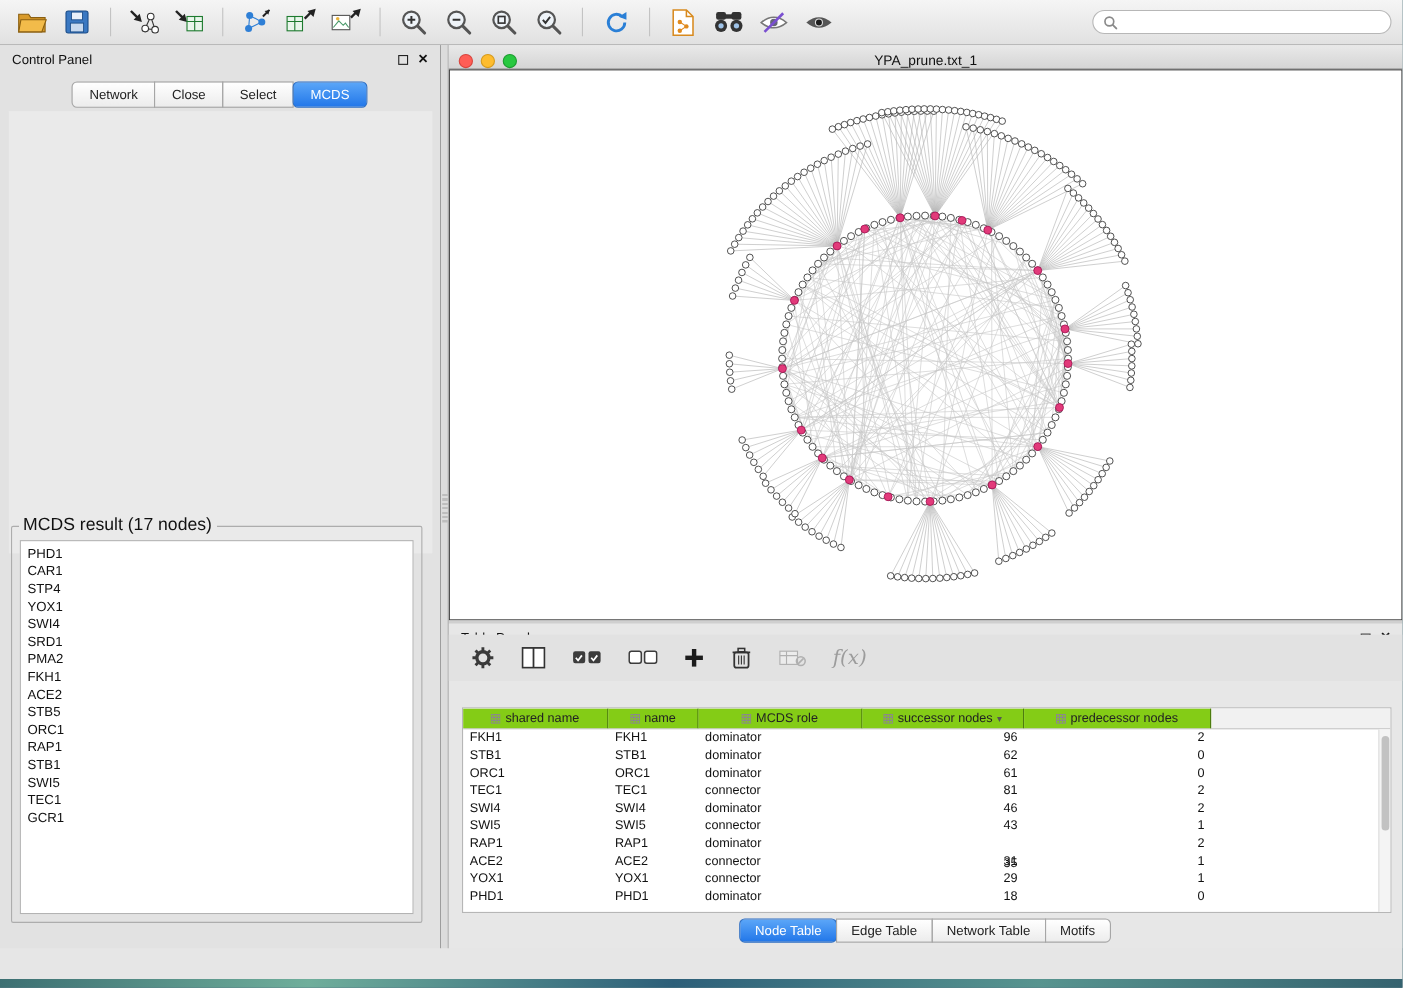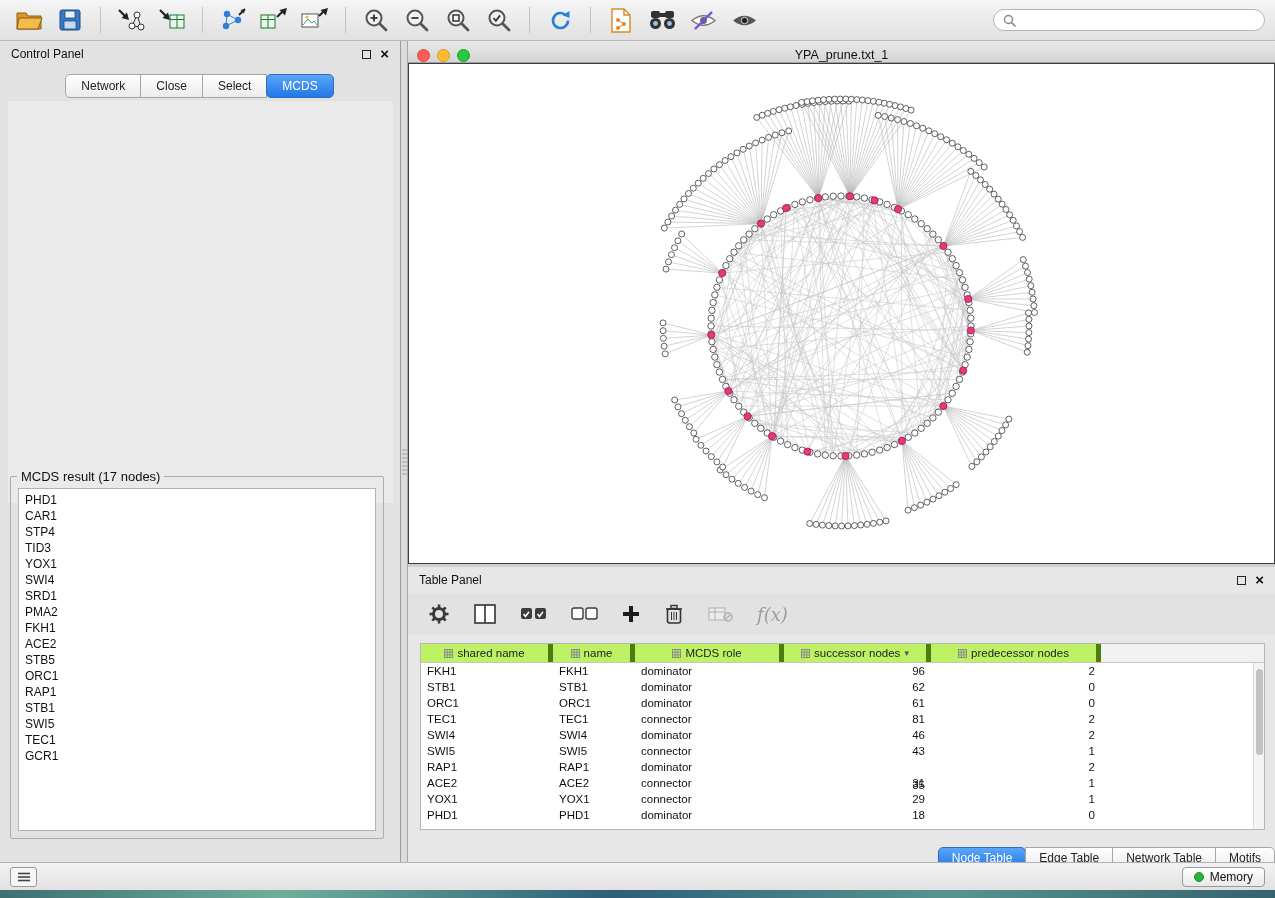--- a/index.html
+++ b/index.html
@@ -29,54 +29,54 @@
   .opt-label{text-align:center;font-size:12px;margin-top:22px;color:#111}
   .dropdown{width:311px;height:23px;margin:9px auto 0;border:1px solid #aeaeae;border-radius:4px;background:#fff;display:flex;align-items:center;overflow:hidden}
   .dd-text{flex:1;font-size:12px;padding-left:9px;color:#111;white-space:nowrap}
   .dd-btn{width:19px;height:100%;background:linear-gradient(#7db9fc,#2f7fe8);display:flex;flex-direction:column;align-items:center;justify-content:center;gap:2px}
   .dd-up{width:0;height:0;border-left:3.5px solid transparent;border-right:3.5px solid transparent;border-bottom:4px solid #fff}
   .dd-down{width:0;height:0;border-left:3.5px solid transparent;border-right:3.5px solid transparent;border-top:4px solid #fff}
   .btn-row{display:flex;justify-content:center;gap:13px;margin-top:15px}
   .btn{font-size:12.5px;font-family:"Liberation Sans",sans-serif;padding:4px 17px;border:1px solid #9f9f9f;border-radius:5px;background:linear-gradient(#ffffff,#ececec);color:#111}
   .btn.focused{border-color:#5c9ef0;box-shadow:0 0 0 3px rgba(92,160,245,.55)}
   .result-group{position:absolute;left:10px;top:428px;width:374px;height:370px;border:1px solid #adadad;border-radius:2px;padding:0}
-  .result-group legend{font-size:13px;color:#111;margin-left:6px;padding:0 4px}
+  .result-group legend{font-size:16px;color:#111;margin-left:6px;padding:0 4px}
   .result-list{position:absolute;left:7px;right:7px;top:4px;bottom:7px;background:#fff;border:1px solid #b3b3b3;padding:3px 6px;overflow:hidden}
   .result-item{font-size:12px;line-height:16px;color:#111}
 
   
   .v-splitter{position:absolute;left:401px;top:41px;width:7px;height:821px;background:#dcdcdc;border-right:1px solid #a8a8a8}
   .v-splitter .grip{position:absolute;left:1px;top:408px;width:5px;height:26px;background:repeating-linear-gradient(#bdbdbd 0 2px,#dcdcdc 2px 4px)}
   .h-splitter{position:absolute;left:408px;top:564px;width:867px;height:3px;background:#cfcfcf}
 
   
   .network-window{position:absolute;left:408px;top:41px;width:867px;height:523px;background:#d9d9d9}
   .net-titlebar{position:relative;height:22px;background:linear-gradient(#e9e9e9,#d5d5d5);border-bottom:1px solid #a2a2a2;display:flex;align-items:flex-end;padding-left:9px}
   .tl{width:13px;height:13px;border-radius:50%;margin-right:7px;z-index:2;flex:0 0 auto}
   .tl.red{background:#ff5d55;border:1px solid #d8453e}
   .tl.yellow{background:#febc2e;border:1px solid #d69b1e}
   .tl.green{background:#28c840;border:1px solid #1d9c30}
   .net-title{position:absolute;left:0;right:0;text-align:center;font-size:12.5px;color:#111;z-index:1}
   .net-canvas-wrap{position:absolute;left:0;top:22px;width:867px;height:501px;background:#fff;border:1px solid #3c3c3c}
 
   
   .table-panel{position:absolute;left:408px;top:567px;width:867px;height:295px;background:#e7e7e7}
-  .tp-toolbar{position:absolute;left:0;top:26px;width:867px;height:42px;background:#e2e2e2;display:flex;align-items:center;padding-left:20px;gap:24px}
+  .tp-toolbar{position:absolute;left:0;top:10px;width:867px;height:42px;background:#e2e2e2;display:flex;align-items:center;padding-left:20px;gap:24px}
   .tp-btn{display:flex;align-items:center;justify-content:center}
   .fx{font-family:"DejaVu Serif",serif;font-style:italic;font-size:18px;color:#9c9c9c}
   .table-wrap{position:absolute;left:12px;top:76px;width:845px;height:187px;background:#fff;border:1px solid #b6b6b6;overflow:hidden}
   .thead{display:flex;height:19px;background:#f1f1f1;border-bottom:1px solid #c6c6c6}
-  .th{display:flex;align-items:center;justify-content:center;gap:4px;font-size:11.5px;color:#222;border-right:5px solid #4d7c0f;background:#bef264;overflow:hidden;white-space:nowrap;flex:0 0 auto}
+  .th{display:flex;align-items:center;justify-content:center;gap:4px;font-size:11.5px;color:#222;border-right:1px solid #4d7c0f;background:#84cc16;overflow:hidden;white-space:nowrap;flex:0 0 auto}
   .th-sort{font-size:9px;color:#555}
   .tr{display:flex;height:16px;align-items:center}
   .td{font-size:11.5px;color:#111;padding:0 6px;overflow:hidden;white-space:nowrap;flex:0 0 auto}
   .td.num{text-align:right}
   .vscroll{position:absolute;right:0;top:19px;bottom:0;width:11px;background:#f4f4f4;border-left:1px solid #ddd}
   .vthumb{position:absolute;top:6px;left:2px;width:7px;height:86px;background:#c2c2c2;border-radius:4px}
-  .tp-tabs{position:absolute;left:0;width:867px;top:280px;display:flex;justify-content:flex-end}
+  .tp-tabs{position:absolute;left:0;width:867px;top:268px;display:flex;justify-content:center}
   .tp-tab{font-size:12px;padding:3px 13px;border:1px solid #a6a6a6;background:linear-gradient(#ffffff,#ececec);margin-left:-1px;color:#222}
   .tp-tab:first-child{border-radius:5px 0 0 5px}
   .tp-tab:last-child{border-radius:0 5px 5px 0}
   .tp-tab.active{background:linear-gradient(#5ba6f8,#2277e9);color:#fff;border-color:#2e6fc4;border-radius:5px}
 
   
   .status-bar{position:absolute;left:0;top:862px;width:1275px;height:28px;background:linear-gradient(#f2f2f2,#e2e2e2);border-top:1px solid #b2b2b2;display:flex;align-items:center;padding:0 10px}
   .sb-left{width:27px;height:20px;border:1px solid #9a9a9a;border-radius:3px;background:#f6f6f6;display:flex;align-items:center;justify-content:center}
   .memory-btn{margin-left:auto;display:flex;align-items:center;gap:6px;border:1px solid #9a9a9a;border-radius:4px;background:linear-gradient(#ffffff,#e9e9e9);padding:2px 11px;font-size:12px;color:#111}
   .mem-dot{width:10px;height:10px;border-radius:50%;background:#27b43c;border:1px solid #1d8c2e}
@@ -267,21 +267,20 @@
     <div class="btn-row">
       <button class="btn focused">Run MCDS</button>
       <button class="btn">Close panel</button>
     </div>
     <fieldset class="result-group">
       <legend>MCDS result (17 nodes)</legend>
       <div class="result-list">
           <div class="result-item">PHD1</div>
           <div class="result-item">CAR1</div>
           <div class="result-item">STP4</div>
-          <div class="result-item">TID3</div>
           <div class="result-item">YOX1</div>
           <div class="result-item">SWI4</div>
           <div class="result-item">SRD1</div>
           <div class="result-item">PMA2</div>
           <div class="result-item">FKH1</div>
           <div class="result-item">ACE2</div>
           <div class="result-item">STB5</div>
           <div class="result-item">ORC1</div>
           <div class="result-item">RAP1</div>
           <div class="result-item">STB1</div>
@@ -1209,28 +1208,15 @@
         </div>
     </div>
     <div class="tp-tabs">
         <div class="tp-tab active">Node Table</div>
         <div class="tp-tab">Edge Table</div>
         <div class="tp-tab">Network Table</div>
         <div class="tp-tab">Motifs</div>
       </div>
   </div>
 
-  <div class="status-bar">
-    <span class="sb-left">
-      <svg width="14" height="10" viewBox="0 0 14 10">
-          <line x1="1" y1="1.5" x2="13" y2="1.5" stroke="#444" stroke-width="1.6"></line>
-          <line x1="1" y1="5" x2="13" y2="5" stroke="#444" stroke-width="1.6"></line>
-          <line x1="1" y1="8.5" x2="13" y2="8.5" stroke="#444" stroke-width="1.6"></line>
-        </svg>
-    </span>
-    <span class="memory-btn">
-      <span class="mem-dot"></span>
-      <span>Memory</span>
-    </span>
-  </div>
 
   <div class="desktop-strip"></div>
 </div>
 
 </body></html>

